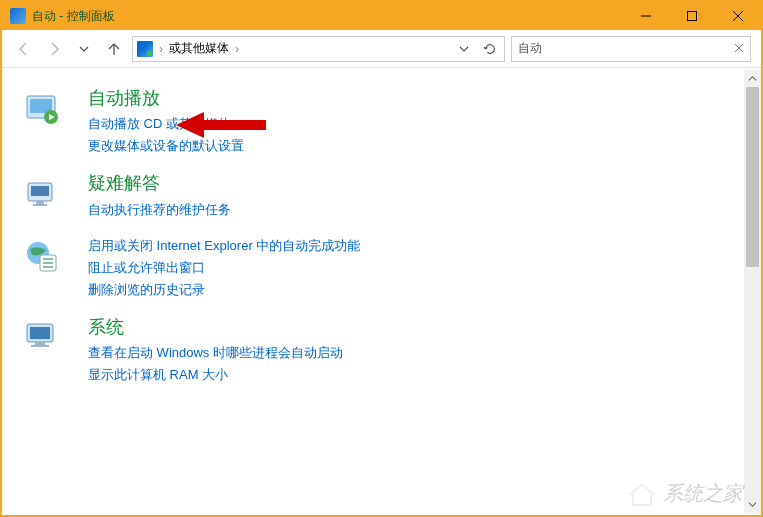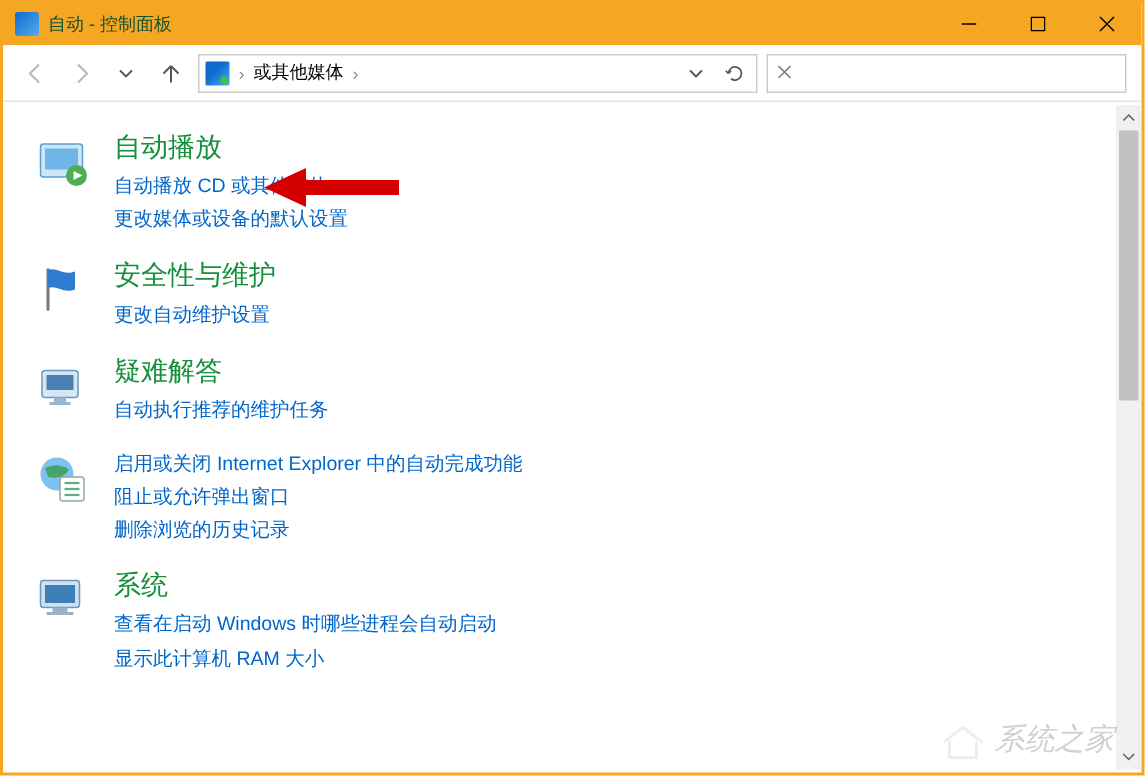--- a/index.html
+++ b/index.html
@@ -18,35 +18,35 @@
 .addressbar .cp-icon { width: 16px; height: 16px; background: linear-gradient(135deg,#0a6cce 40%,#5aa9ee); border-radius: 1px; position: relative; }
 .addressbar .cp-icon::after { content:""; position:absolute; right:1px; bottom:1px; width:5px; height:5px; background:#3c3; border-radius:50%; }
 .addressbar .crumb-sep { color: #888; }
 .addressbar .spacer { flex: 1; }
 .addressbar .dropdown-btn, .addressbar .refresh-btn { width: 20px; height: 20px; display: flex; align-items: center; justify-content: center; color: #555; }
 .searchbox { width: 240px; height: 26px; border: 1px solid #ccc; display: flex; align-items: center; padding: 0 6px; font-size: 12px; color: #555; }
 .searchbox .sb-text { flex: 1; }
 .searchbox .clear-btn { color: #777; }
 
 .content { position: relative; height: calc(517px - 28px - 38px - 4px); overflow: hidden; padding: 18px 18px 0 18px; }
-.section { display: flex; gap: 12px; margin-bottom: 14px; align-items: flex-start; }
+.section { display: flex; gap: 24px; margin-bottom: 14px; align-items: flex-start; }
 .icon-col { width: 44px; display: flex; justify-content: center; padding-top: 4px; }
 .icon-col svg, .icon-col .ic { width: 36px; height: 36px; }
 .text-col { flex: 1; }
 .section-title { font-size: 18px; color: #148f3a; margin-bottom: 2px; line-height: 1.4; }
 .section-link { font-size: 13px; color: #0066cc; line-height: 1.7; cursor: pointer; display: block; }
 
 .arrow { position: absolute; left: 174px; top: 108px; pointer-events: none; }
 
 .scrollbar { position: absolute; right: 0; top: 68px; bottom: 2px; width: 17px; background: #f0f0f0; }
 .scroll-up, .scroll-down { height: 17px; display: flex; align-items: center; justify-content: center; color: #606060; }
 .scroll-down { position: absolute; bottom: 0; width: 100%; }
 .scroll-thumb { position: absolute; left: 2px; right: 2px; top: 17px; height: 180px; background: #c2c2c2; border-radius: 1px; }
 
-.watermark { position: absolute; right: 18px; bottom: 8px; font-size: 20px; color: rgba(120,120,120,0.35); font-style: italic; display:flex; align-items:flex-start; gap:4px; pointer-events:none; }
+.watermark { position: absolute; right: 18px; bottom: 8px; font-size: 20px; color: rgba(120,120,120,0.35); font-style: italic; display:flex; align-items:center; gap:4px; pointer-events:none; }
 .watermark svg { opacity: .35; }
 </style>
 </head>
 <body>
 
 <div class="titlebar">
   <div class="app-icon"></div>
   <div class="title">自动 - 控制面板</div>
   <div class="winbtn">
     <svg viewBox="0 0 10 10">
@@ -98,20 +98,21 @@
           <path d="M1 3 L5 7 L9 3" fill="none" stroke="currentColor" stroke-width="1.2"></path>
         </svg>
     </div>
     <div class="refresh-btn">
       <svg width="14" height="14" viewBox="0 0 16 16">
           <path d="M3 8 a5 5 0 1 1 2 4 M3 8 l-2 -2 M3 8 l2 -2" fill="none" stroke="currentColor" stroke-width="1.3"></path>
         </svg>
     </div>
   </div>
   <div class="searchbox">
+    <span class="sb-text">自动</span>
     <span class="clear-btn">
       <svg width="10" height="10" viewBox="0 0 10 10">
           <line x1="1" y1="1" x2="9" y2="9" stroke="currentColor"></line>
           <line x1="9" y1="1" x2="1" y2="9" stroke="currentColor"></line>
         </svg>
     </span>
   </div>
 </div>
 
 <div class="content">
@@ -125,32 +126,20 @@
         <path d="M25 24 L31 27 L25 30 Z" fill="#fff"></path>
       </svg>
     </div>
     <div class="text-col">
       <div class="section-title">自动播放</div>
       <span class="section-link">自动播放 CD 或其他媒体</span>
       <span class="section-link">更改媒体或设备的默认设置</span>
     </div>
   </div>
 
-  <div class="section">
-    <div class="icon-col">
-      <svg class="ic" viewBox="0 0 36 36">
-        <line x1="8" y1="4" x2="8" y2="32" stroke="#777" stroke-width="2"></line>
-        <path d="M8 5 C14 3 18 9 26 6 L26 18 C18 21 14 15 8 17 Z" fill="#2e7bd1"></path>
-      </svg>
-    </div>
-    <div class="text-col">
-      <div class="section-title">安全性与维护</div>
-      <span class="section-link">更改自动维护设置</span>
-    </div>
-  </div>
 
   <div class="section">
     <div class="icon-col">
       <svg class="ic" viewBox="0 0 36 36">
         <rect x="4" y="8" width="24" height="18" rx="2" fill="#d7e6f3" stroke="#6b98c2"></rect>
         <rect x="7" y="11" width="18" height="10" fill="#4a7fb3"></rect>
         <rect x="12" y="26" width="8" height="3" fill="#9cb6cc"></rect>
         <rect x="9" y="29" width="14" height="2" fill="#9cb6cc"></rect>
       </svg>
     </div>

